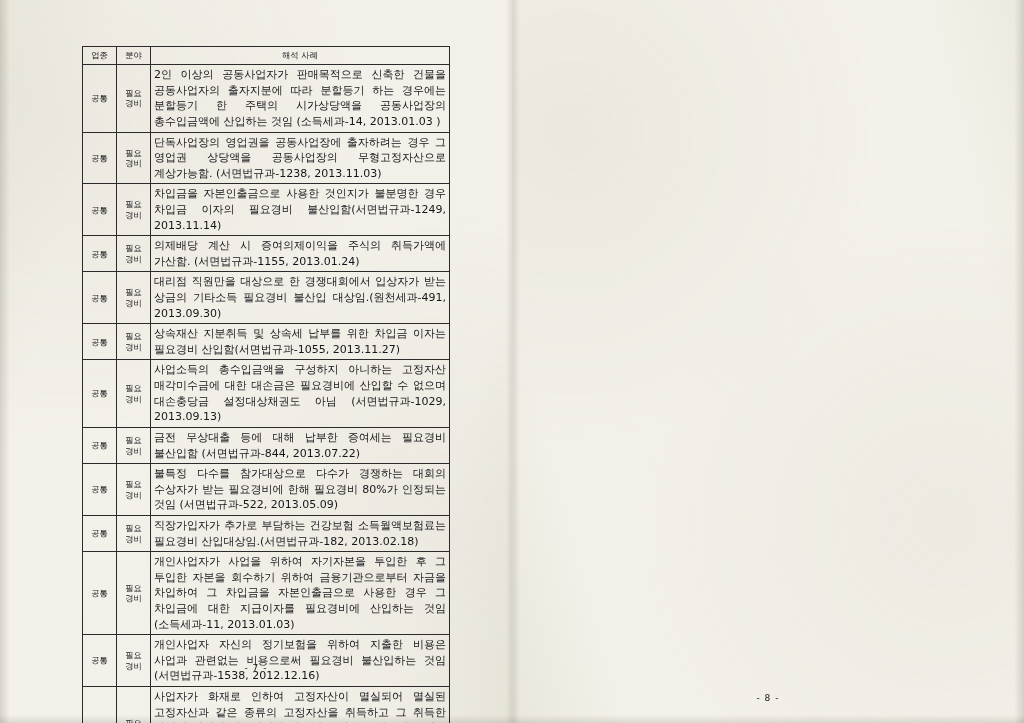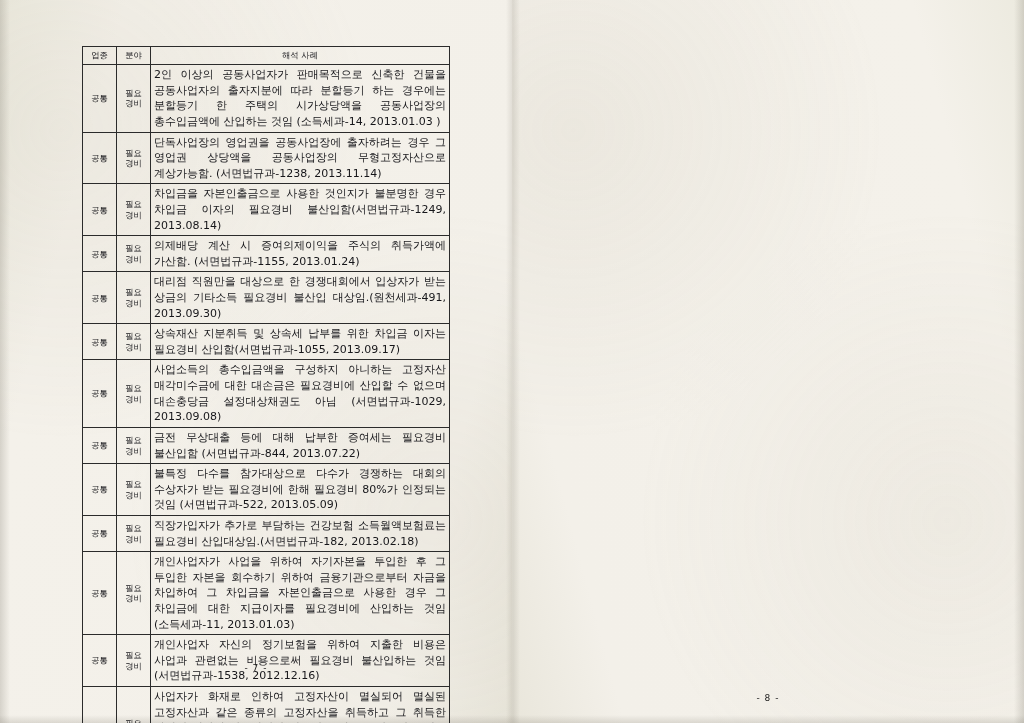--- a/index.html
+++ b/index.html
@@ -158,51 +158,51 @@
         <tr>
           <td class="col-type">공통</td>
           <td class="col-field">필요
 경비</td>
           <td class="col-case">2인 이상의 공동사업자가 판매목적으로 신축한 건물을 공동사업자의 출자지분에 따라 분할등기 하는 경우에는 분할등기 한 주택의 시가상당액을 공동사업장의 총수입금액에 산입하는 것임 (소득세과-14, 2013.01.03 )</td>
         </tr>
         <tr>
           <td class="col-type">공통</td>
           <td class="col-field">필요
 경비</td>
-          <td class="col-case">단독사업장의 영업권을 공동사업장에 출자하려는 경우 그 영업권 상당액을 공동사업장의 무형고정자산으로 계상가능함. (서면법규과-1238, 2013.11.14)</td>
-        </tr>
-        <tr>
-          <td class="col-type">공통</td>
-          <td class="col-field">필요
-경비</td>
-          <td class="col-case">차입금을 자본인출금으로 사용한 것인지가 불분명한 경우 차입금 이자의 필요경비 불산입함(서면법규과-1249, 2013.08.14)</td>
+          <td class="col-case">단독사업장의 영업권을 공동사업장에 출자하려는 경우 그 영업권 상당액을 공동사업장의 무형고정자산으로 계상가능함. (서면법규과-1238, 2013.11.03)</td>
+        </tr>
+        <tr>
+          <td class="col-type">공통</td>
+          <td class="col-field">필요
+경비</td>
+          <td class="col-case">차입금을 자본인출금으로 사용한 것인지가 불분명한 경우 차입금 이자의 필요경비 불산입함(서면법규과-1249, 2013.11.14)</td>
         </tr>
         <tr>
           <td class="col-type">공통</td>
           <td class="col-field">필요
 경비</td>
           <td class="col-case">의제배당 계산 시 증여의제이익을 주식의 취득가액에 가산함. (서면법규과-1155, 2013.01.24)</td>
         </tr>
         <tr>
           <td class="col-type">공통</td>
           <td class="col-field">필요
 경비</td>
           <td class="col-case">대리점 직원만을 대상으로 한 경쟁대회에서 입상자가 받는 상금의 기타소득 필요경비 불산입 대상임.(원천세과-491, 2013.09.30)</td>
         </tr>
         <tr>
           <td class="col-type">공통</td>
           <td class="col-field">필요
 경비</td>
-          <td class="col-case">상속재산 지분취득 및 상속세 납부를 위한 차입금 이자는 필요경비 산입함(서면법규과-1055, 2013.09.17)</td>
-        </tr>
-        <tr>
-          <td class="col-type">공통</td>
-          <td class="col-field">필요
-경비</td>
-          <td class="col-case">사업소득의 총수입금액을 구성하지 아니하는 고정자산 매각미수금에 대한 대손금은 필요경비에 산입할 수 없으며 대손충당금 설정대상채권도 아님 (서면법규과-1029, 2013.09.08)</td>
+          <td class="col-case">상속재산 지분취득 및 상속세 납부를 위한 차입금 이자는 필요경비 산입함(서면법규과-1055, 2013.11.27)</td>
+        </tr>
+        <tr>
+          <td class="col-type">공통</td>
+          <td class="col-field">필요
+경비</td>
+          <td class="col-case">사업소득의 총수입금액을 구성하지 아니하는 고정자산 매각미수금에 대한 대손금은 필요경비에 산입할 수 없으며 대손충당금 설정대상채권도 아님 (서면법규과-1029, 2013.09.13)</td>
         </tr>
         <tr>
           <td class="col-type">공통</td>
           <td class="col-field">필요
 경비</td>
           <td class="col-case">금전 무상대출 등에 대해 납부한 증여세는 필요경비 불산입함 (서면법규과-844, 2013.07.22)</td>
         </tr>
         <tr>
           <td class="col-type">공통</td>
           <td class="col-field">필요

